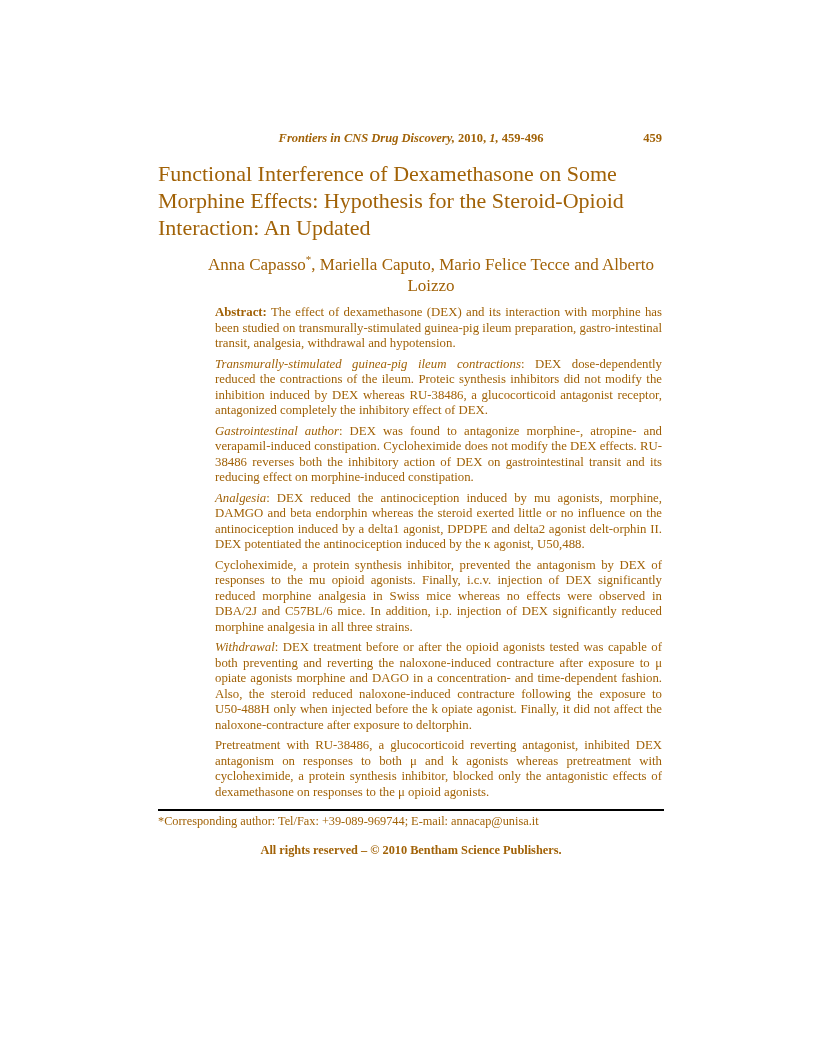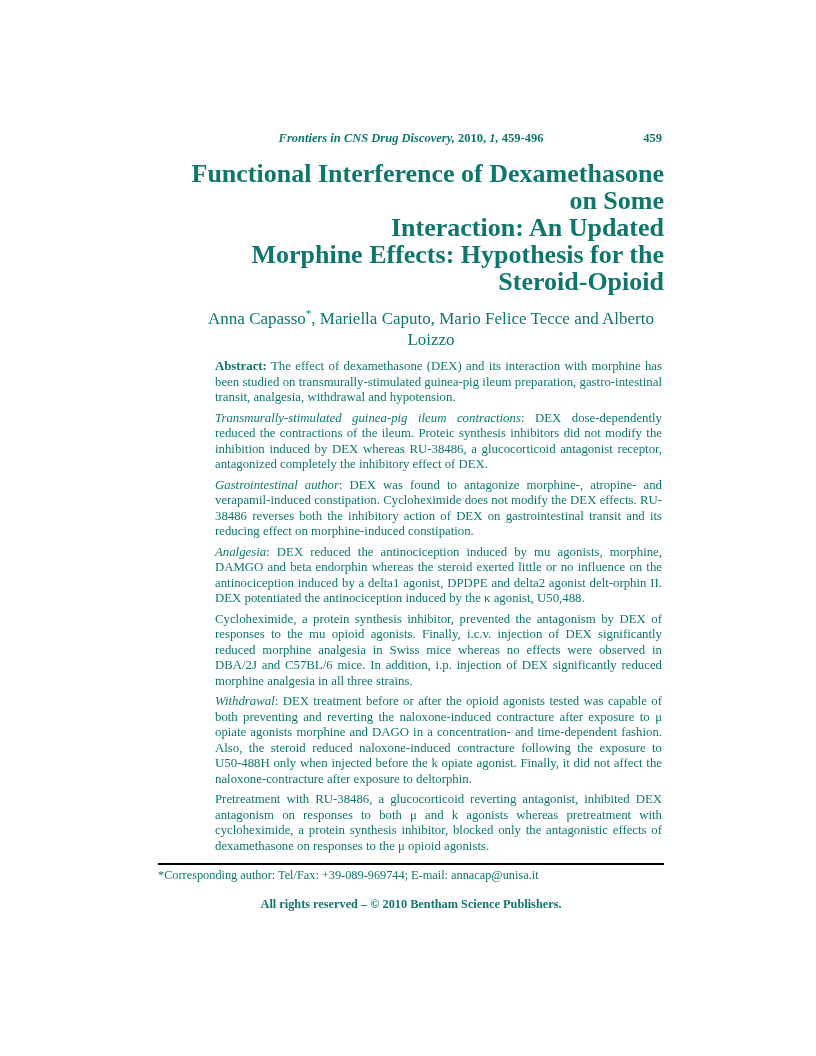--- a/index.html
+++ b/index.html
@@ -1,21 +1,21 @@
 <!DOCTYPE html>
 <html><head>
 <meta charset="utf-8">
 <style>
   html, body { margin: 0; padding: 0; background: #ffffff; }
   .page {
     position: relative;
     width: 816px;
     height: 1056px;
     background: #ffffff;
-    color: #0f766e;
+    color: #a16207;
     font-family: "Liberation Serif", "DejaVu Serif", serif;
     overflow: hidden;
   }
   .content {
     position: absolute;
     left: 158px;
     top: 131px;
     width: 506px;
   }
   .running-header {
@@ -24,24 +24,24 @@
     font-size: 12.5px;
     line-height: 15px;
     font-weight: bold;
     white-space: nowrap;
   }
   .rh-pagenum { position: absolute; right: 2px; top: 0; }
   .bi { font-style: italic; }
 
   .title {
     margin: 14px 0 0 0;
-    font-size: 26px;
+    font-size: 22px;
     line-height: 27px;
-    font-weight: bold;
-    text-align: right;
+    font-weight: normal;
+    text-align: left;
   }
   .tline { display: block; }
 
   .authors {
     margin-top: 13px;
     font-size: 17px;
     line-height: 21px;
     text-align: center;
     margin-left: 40px;
   }
@@ -94,22 +94,22 @@
 <div class="page">
   <div class="content">
 
     <header class="running-header">
       <span><span class="bi">Frontiers in CNS Drug Discovery, </span><span>2010, </span><span class="bi">1, </span><span>459-496</span></span>
       <span class="rh-pagenum">459</span>
     </header>
 
     <h1 class="title">
       <span class="tline">Functional Interference of Dexamethasone on Some</span>
+      <span class="tline">Morphine Effects: Hypothesis for the Steroid-Opioid</span>
       <span class="tline">Interaction: An Updated</span>
-      <span class="tline">Morphine Effects: Hypothesis for the Steroid-Opioid</span>
     </h1>
 
     <div class="authors"><span>Anna Capasso</span><sup>*</sup><span>, Mariella Caputo, Mario Felice Tecce and Alberto Loizzo</span></div>
 
 
     <section class="abstract">
       <p><span class="lead-bold">Abstract:</span><span> The effect of dexamethasone (DEX) and its interaction with morphine has been studied on transmurally-stimulated guinea-pig ileum preparation, gastro-intestinal transit, analgesia, withdrawal and hypotension.</span></p>
       <p><span class="lead-italic">Transmurally-stimulated guinea-pig ileum contractions</span><span>: DEX dose-dependently reduced the contractions of the ileum. Proteic synthesis inhibitors did not modify the inhibition induced by DEX whereas RU-38486, a glucocorticoid antagonist receptor, antagonized completely the inhibitory effect of DEX.</span></p>
       <p><span class="lead-italic">Gastrointestinal author</span><span>: DEX was found to antagonize morphine-, atropine- and verapamil-induced constipation. Cycloheximide does not modify the DEX effects. RU-38486 reverses both the inhibitory action of DEX on gastrointestinal transit and its reducing effect on morphine-induced constipation.</span></p>
       <p><span class="lead-italic">Analgesia</span><span>: DEX reduced the antinociception induced by mu agonists, morphine, DAMGO and beta endorphin whereas the steroid exerted little or no influence on the antinociception induced by a delta1 agonist, DPDPE and delta2 agonist delt-orphin II. DEX potentiated the antinociception induced by the κ agonist, U50,488.</span></p>

